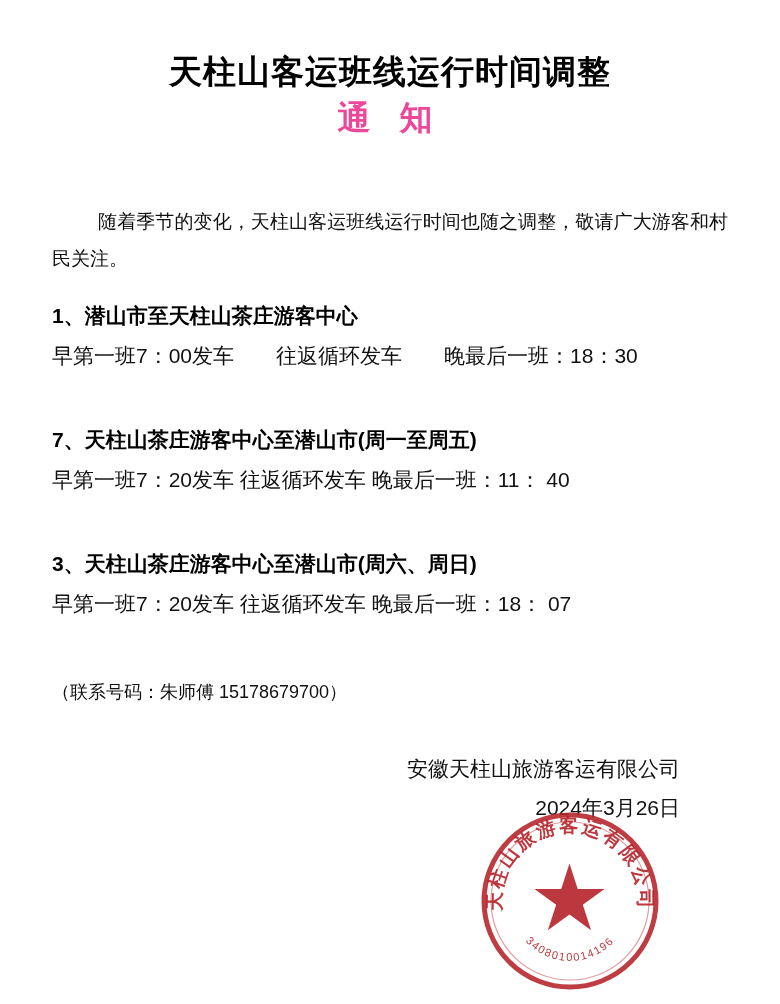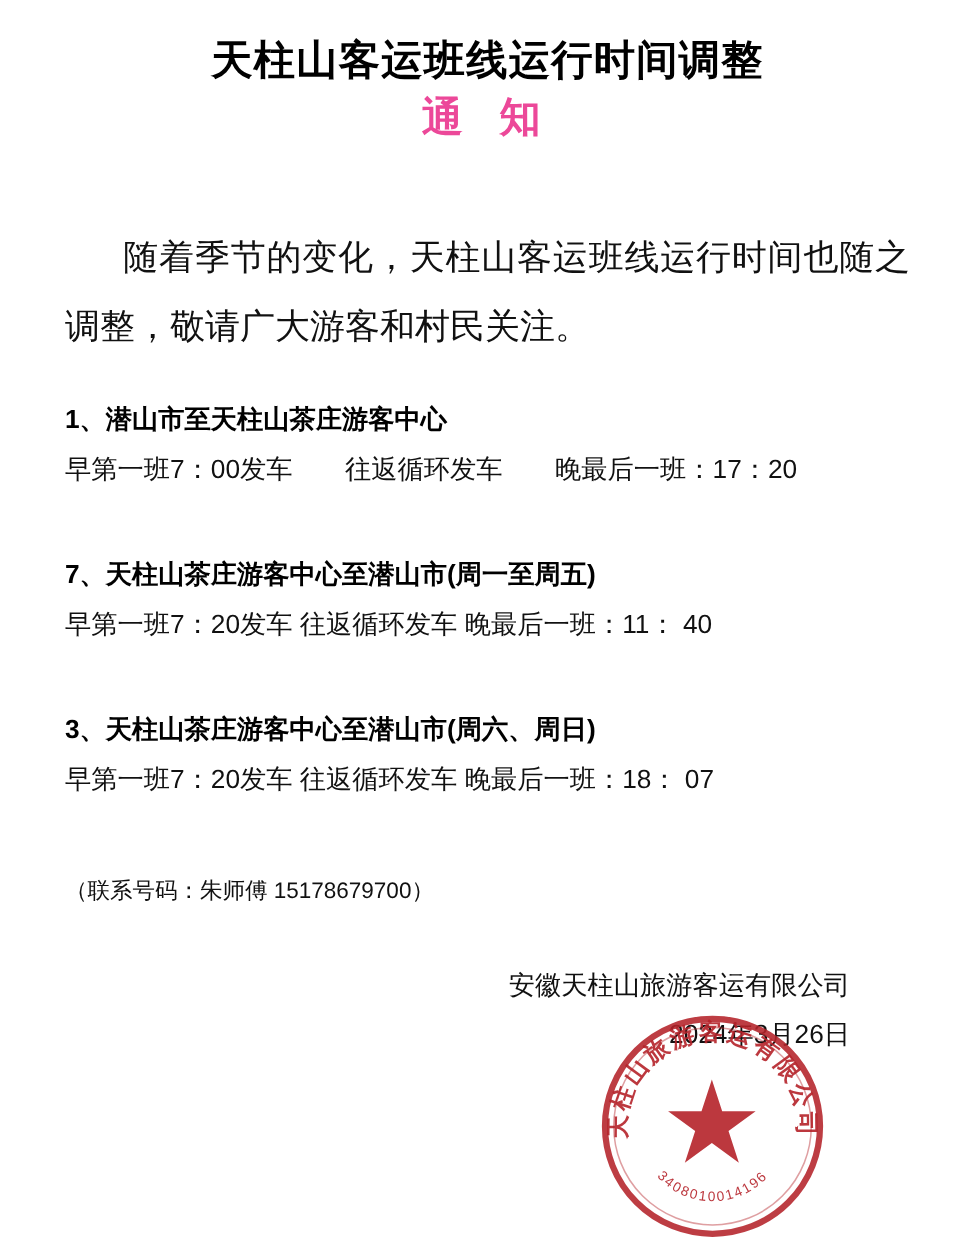--- a/index.html
+++ b/index.html
@@ -13,21 +13,21 @@
     position: relative;
     font-family: "Liberation Sans", "DejaVu Sans", sans-serif;
     color: #111111;
     overflow: hidden;
   }
   .page {
     position: relative;
     width: 780px;
     height: 834px;
     box-sizing: border-box;
-    padding: 18px 52px 0 52px;
+    padding: 42px 52px 0 52px;
   }
   .title-block {
     text-align: center;
     margin-top: 8px;
   }
   .title-line1 {
     font-size: 33px;
     font-weight: bold;
     letter-spacing: 1px;
     line-height: 1.32;
@@ -36,21 +36,21 @@
   .title-line2 {
     font-size: 33px;
     font-weight: bold;
     letter-spacing: 10px;
     line-height: 1.32;
     color: #ec4899;
     margin-top: 2px;
   }
   .intro {
     margin-top: 64px;
-    font-size: 28px;
+    font-size: 19px;
     line-height: 1.95;
     color: #111;
     text-align: justify;
   }
   .intro .indent {
     display: inline-block;
     width: 46px;
   }
   .effective {
     margin-top: 46px;
@@ -112,21 +112,21 @@
   <div class="title-block">
     <div class="title-line1">天柱山客运班线运行时间调整</div>
     <div class="title-line2">通 知</div>
   </div>
 
   <p class="intro"><span class="indent"></span><span>随着季节的变化，天柱山客运班线运行时间也随之调整，敬请广大游客和村民关注。</span></p>
 
 
   <div class="route">
     <div class="route-heading">1、潜山市至天柱山茶庄游客中心</div>
-    <div class="route-detail">早第一班7：00发车　　往返循环发车　　晚最后一班：17：20</div>
+    <div class="route-detail">早第一班7：00发车　　往返循环发车　　晚最后一班：18：30</div>
   </div>
 
   <div class="route-gap"></div>
 
   <div class="route">
     <div class="route-heading">7、天柱山茶庄游客中心至潜山市(周一至周五)</div>
     <div class="route-detail">早第一班7：20发车 往返循环发车 晚最后一班：11： 40</div>
   </div>
 
   <div class="route-gap"></div>

